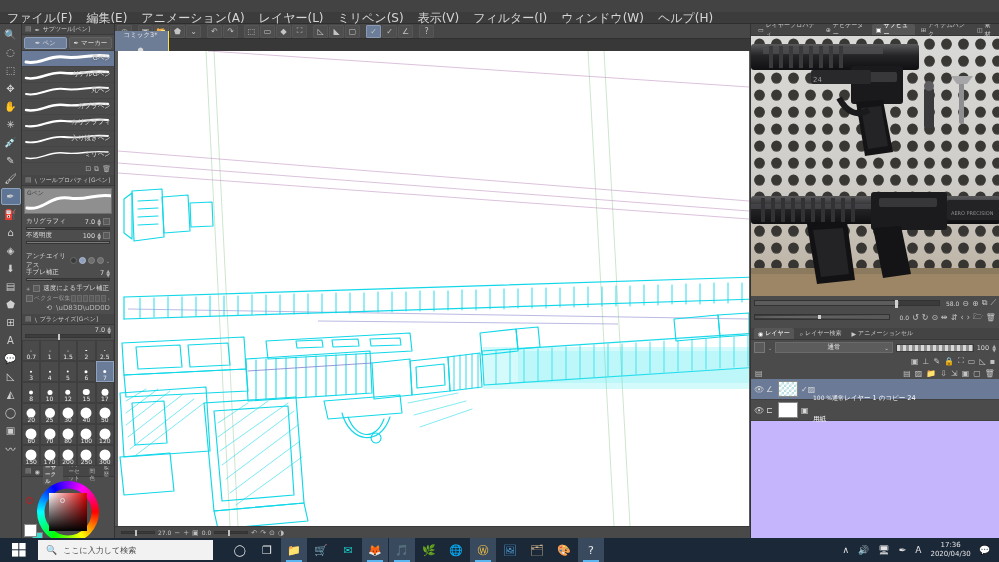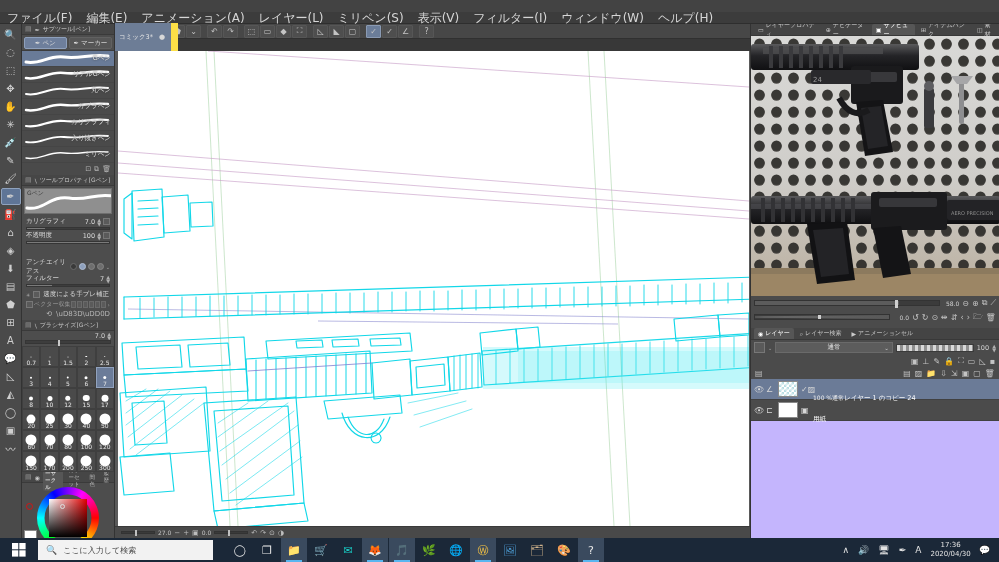--- a/index.html
+++ b/index.html
@@ -48,24 +48,24 @@
   }
   .cmd-ico.on { background: #6b7d99; border-color: #8a9ab3; }
   .cmd-sep { width: 4px; }
 
   
   .tabstrip {
     position: absolute; left: 115px; top: 39px; width: 884px; height: 12px;
     background: #383838; display: flex; align-items: flex-end;
   }
   .doc-tab {
-    height: 28px; background: #6d7d96; color: #e6e6e6;
+    height: 20px; background: #6d7d96; color: #e6e6e6;
     font-size: 6.5px; padding: 0 6px 0 4px;
     display: flex; align-items: center; gap: 6px;
-    border-right: 7px solid #fde047; min-width: 54px; cursor: pointer;
+    border-right: 1px solid #fde047; min-width: 54px; cursor: pointer; flex-direction: column;
   }
   .tab-x { font-size: 7px; color: #d8d8d8; }
 
   
   .toolcol {
     position: absolute; left: 0; top: 24px; width: 22px; height: 514px;
     background: #4a4a4a; border-right: 1px solid #333;
     padding-top: 2px;
   }
   .tool {
@@ -505,36 +505,36 @@
             <span>100</span>
             <span class="spin">▲<br>▼</span>
             <span class="chk"></span>
           </span>
         </div>
         <div class="slider">
             <div class="fill" id="opfill" style="width: 100%;"></div>
           </div>
       </div>
 
-      <div class="prop-row" style="padding-top:18px;">
+      <div class="prop-row" style="padding-top:12px;">
         <div class="prop-top">
           <span>アンチエイリアス</span>
           <span class="aa-dots">
             <i class="aa-dot dark"></i>
             <i class="aa-dot on"></i>
             <i class="aa-dot"></i>
             <i class="aa-dot"></i>
             <span class="spin">⌄</span>
           </span>
         </div>
       </div>
 
       <div class="prop-row" style="padding-top:3px;">
         <div class="prop-top">
-          <span>フィルター</span>
+          <span>手ブレ補正</span>
           <span class="prop-val">
             <span>7</span>
             <span class="spin">▲<br>▼</span>
           </span>
         </div>
         <div class="slider">
             <div class="fill" id="stfill" style="width: 30%;"></div>
           </div>
       </div>
 

